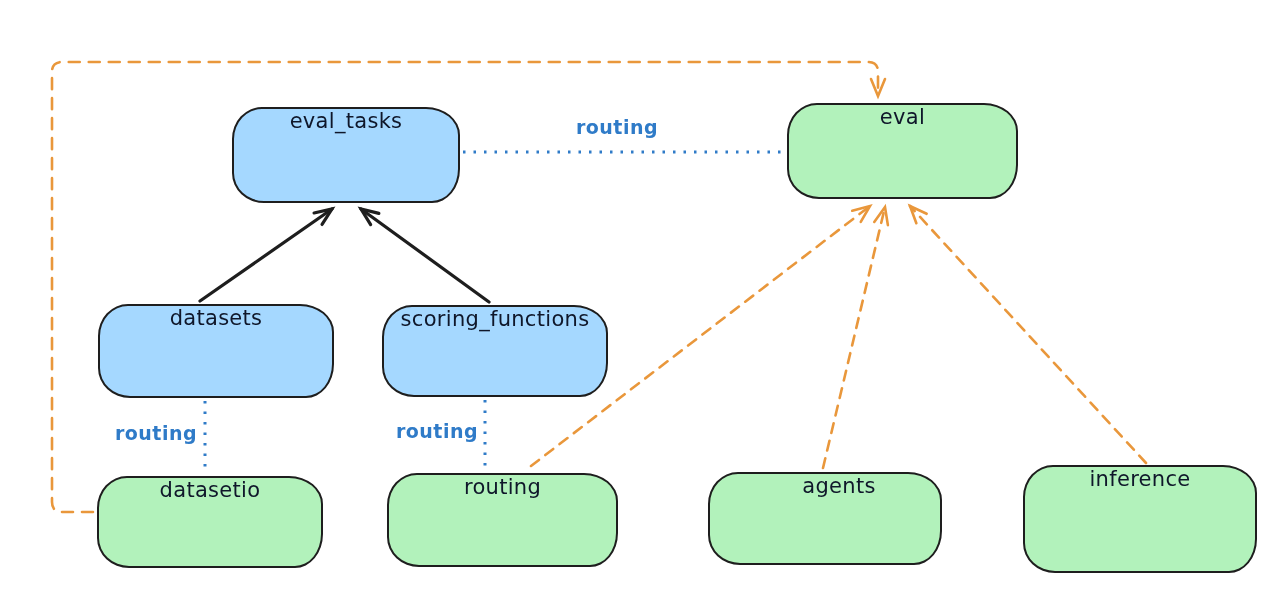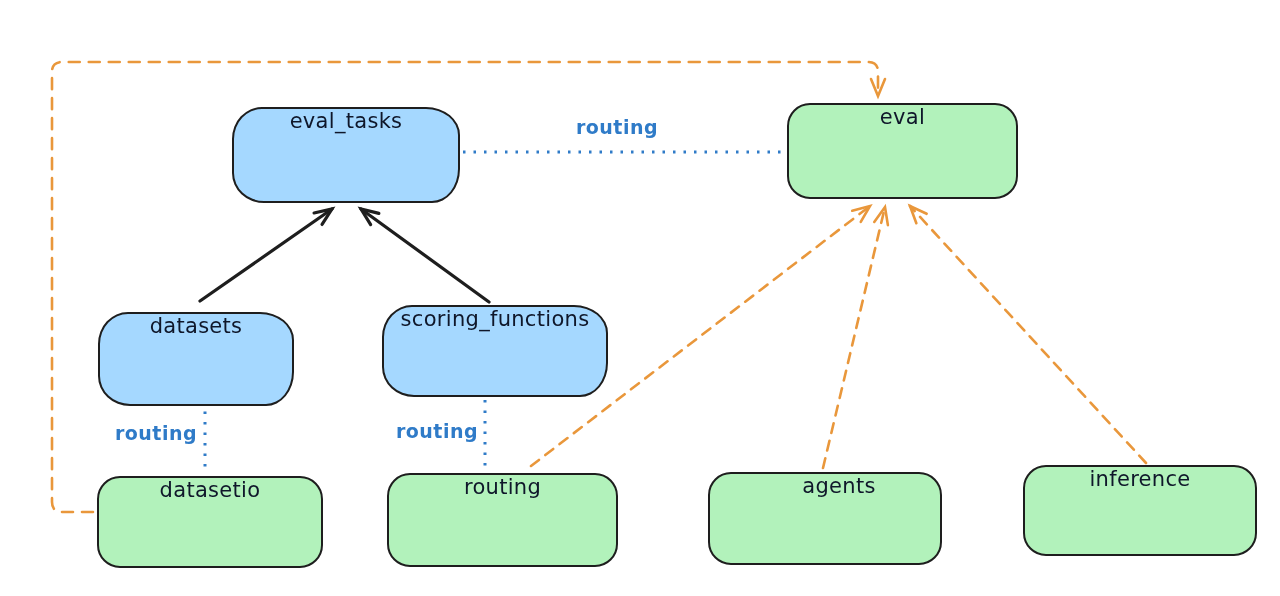--- a/index.html
+++ b/index.html
@@ -28,21 +28,21 @@
     justify-content: center;
     border: 2.6px solid #1e1e1e;
     color: #0f172a;
     font-size: 21px;
     letter-spacing: 0.3px;
     box-sizing: border-box;
     border-radius: 30px 34px 28px 32px / 32px 28px 34px 30px;
     background: #ffffff;
   }
   .node.blue  { background: #a5d8ff; }
-  .node.green { background: #b2f2bb; border-radius: 23px; }
+  .node.green { background: #b2f2bb; }
   .edge-label {
     position: absolute;
     width: 120px;
     text-align: center;
     color: #2f7bc8;
     font-weight: bold;
     font-size: 19px;
     letter-spacing: 0.5px;
   }
 </style>
@@ -75,41 +75,41 @@
   </svg>
 
   <div class="node blue" style="left:232px; top:107px; width:228px; height:96px;">
     <span>eval_tasks</span>
   </div>
 
   <div class="node green" style="left:787px; top:103px; width:231px; height:96px;">
     <span>eval</span>
   </div>
 
-  <div class="node blue" style="left:98px; top:304px; width:196px; height:94px;margin-top:8px;">
+  <div class="node blue" style="left:98px; top:304px; width:236px; height:94px;">
     <span>datasets</span>
   </div>
 
   <div class="node blue" style="left:382px; top:305px; width:226px; height:92px;">
     <span>scoring_functions</span>
   </div>
 
   <div class="node green" style="left:97px; top:476px; width:226px; height:92px;">
     <span>datasetio</span>
   </div>
 
   <div class="node green" style="left:387px; top:473px; width:231px; height:94px;">
     <span>routing</span>
   </div>
 
   <div class="node green" style="left:708px; top:472px; width:234px; height:93px;padding-left:28px;">
     <span>agents</span>
   </div>
 
-  <div class="node green" style="left:1023px; top:465px; width:234px; height:91px;">
+  <div class="node green" style="left:1023px; top:465px; width:234px; height:108px;">
     <span>inference</span>
   </div>
 
   <div class="edge-label" style="left:557px; top:116px;">routing</div>
   <div class="edge-label" style="left:96px; top:422px;">routing</div>
   <div class="edge-label" style="left:377px; top:420px;">routing</div>
 
 </div>
 
 </body></html>

